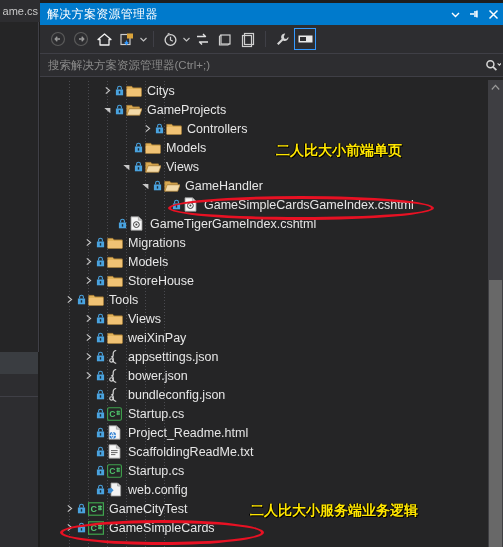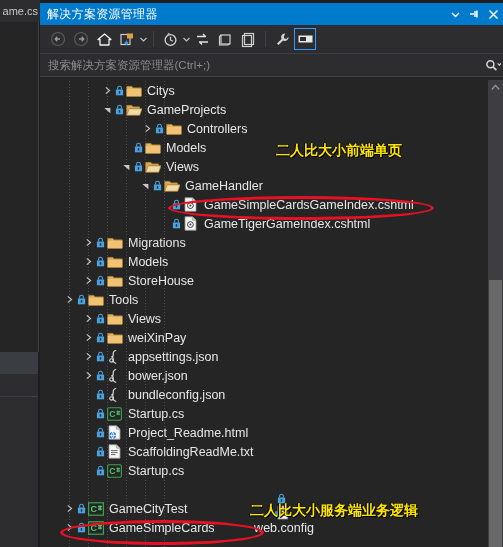--- a/index.html
+++ b/index.html
@@ -369,21 +369,21 @@
             <span class="ico">
               <svg width="13" height="15" viewBox="0 0 13 15">
                 <path d="M1 0.8 H8.4 L12 4.2 V14.2 H1 Z" fill="#f6f6f6" stroke="#9a9a9a" stroke-width="0.8"></path>
                 <path d="M8.4 0.8 V4.2 H12" fill="#cfcfcf" stroke="#9a9a9a" stroke-width="0.7"></path>
                 <circle cx="6.4" cy="8.6" r="2.9" fill="none" stroke="#3c3c3c" stroke-width="1"></circle>
                 <circle cx="6.4" cy="8.6" r="1" fill="#3c3c3c"></circle>
               </svg>
             </span>
             <span class="label">GameSimpleCardsGameIndex.cshtml</span>
           </div>
-          <div class="row" style="padding-left: 118px;">
+          <div class="row" style="padding-left: 64px;">
             <span class="arrow"></span>
             <span class="lock">
               <svg width="9" height="11" viewBox="0 0 9 11">
                 <path d="M2.6 4.6 V3.1 a1.9 1.9 0 0 1 3.8 0 V4.6" fill="none" stroke="#4aa3df" stroke-width="1.1"></path>
                 <rect x="0.9" y="4.5" width="7.2" height="5.8" fill="#4aa3df"></rect>
                 <rect x="3.8" y="6.2" width="1.4" height="2.4" fill="#1a2b38"></rect>
               </svg>
             </span>
             <span class="ico">
               <svg width="13" height="15" viewBox="0 0 13 15">
@@ -646,21 +646,21 @@
             </span>
             <span class="ico">
               <svg width="15" height="14" viewBox="0 0 15 14">
                 <rect x="0.6" y="0.8" width="13.8" height="12.4" rx="1.4" fill="none" stroke="#3fa34d" stroke-width="1.1"></rect>
                 <text x="2.2" y="10.3" font-family="Liberation Sans, sans-serif" font-size="8.6" font-weight="bold" fill="#4ec16b">C</text>
                 <path d="M9.4 4.7 H13 M9.4 7 H13 M10.4 3.6 V8.1 M11.9 3.6 V8.1" stroke="#4ec16b" stroke-width="0.9"></path>
               </svg>
             </span>
             <span class="label">Startup.cs</span>
           </div>
-          <div class="row" style="padding-left: 42px; flex-direction: column;">
+          <div class="row" style="padding-left: 42px;">
             <span class="arrow"></span>
             <span class="lock">
               <svg width="9" height="11" viewBox="0 0 9 11">
                 <path d="M2.6 4.6 V3.1 a1.9 1.9 0 0 1 3.8 0 V4.6" fill="none" stroke="#4aa3df" stroke-width="1.1"></path>
                 <rect x="0.9" y="4.5" width="7.2" height="5.8" fill="#4aa3df"></rect>
                 <rect x="3.8" y="6.2" width="1.4" height="2.4" fill="#1a2b38"></rect>
               </svg>
             </span>
             <span class="ico">
               <svg width="14" height="15" viewBox="0 0 14 15">

